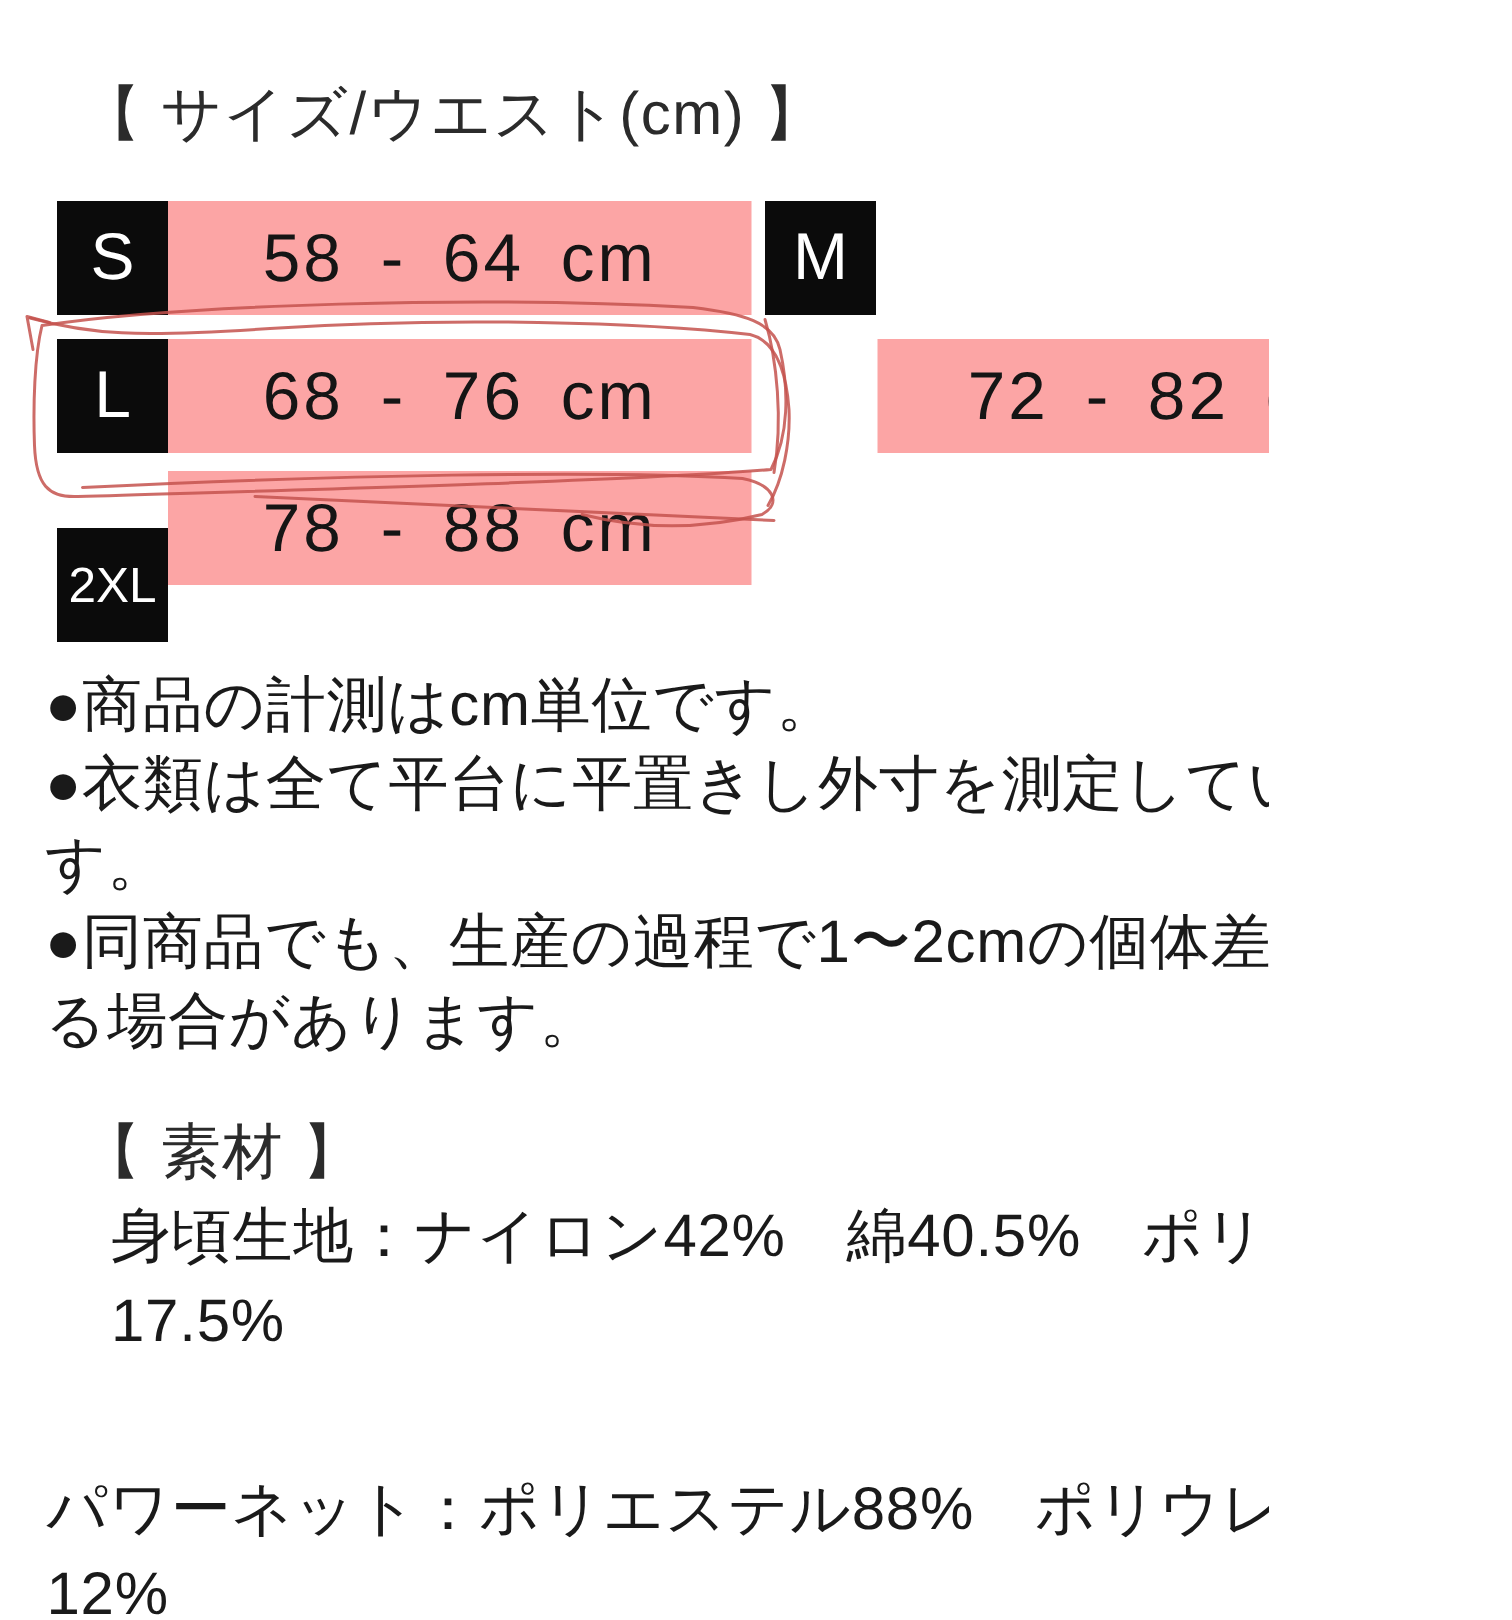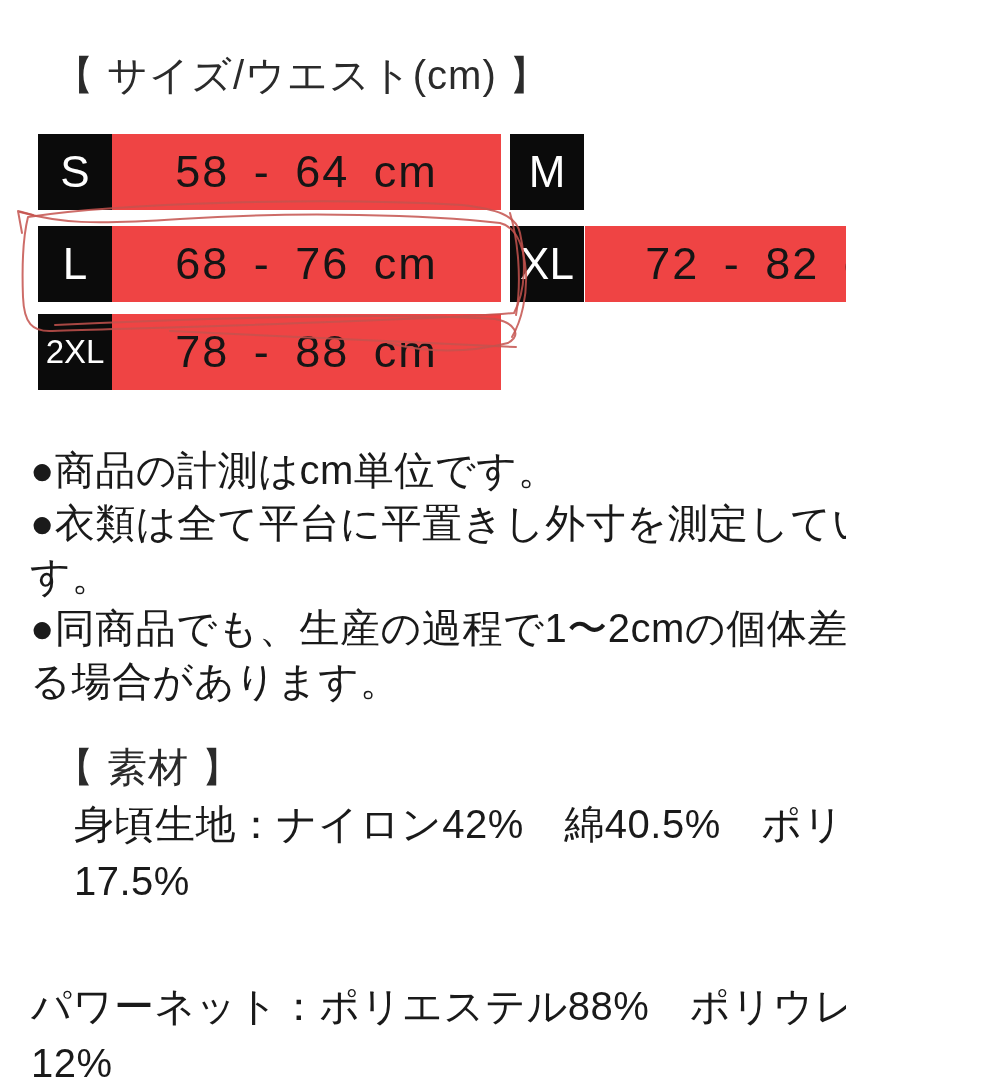--- a/index.html
+++ b/index.html
@@ -32,25 +32,25 @@
     width: 74px;
     height: 76px;
     background: #0b0b0b;
     color: #ffffff;
     display: flex;
     align-items: center;
     justify-content: center;
     font-size: 44px;
     font-weight: 400;
   }
-  .size-cell-label.small-text { font-size: 33px; }
+  .size-cell-label.small-text { font-size: 33px; margin-top: 38px; }
   .size-cell-value {
     position: absolute;
     height: 76px;
-    background: #ef4444;
+    background: #fca5a5;
     color: #151515;
     display: flex;
     align-items: center;
     justify-content: center;
     font-size: 45px;
     letter-spacing: 2px;
     word-spacing: 10px;
     white-space: nowrap;
   }
   .row-1 { top: 134px; }
@@ -119,21 +119,20 @@
 <div class="page">
 
   <div class="section-title size-title">【 サイズ/ウエスト(cm) 】</div>
 
   <div class="size-cell-label row-1 col-left-label">S</div>
   <div class="size-cell-value row-1 col-left-value">58 - 64 cm</div>
   <div class="size-cell-label row-1 col-right-label">M</div>
 
   <div class="size-cell-label row-2 col-left-label">L</div>
   <div class="size-cell-value row-2 col-left-value">68 - 76 cm</div>
-  <div class="size-cell-label row-2 col-right-label">XL</div>
   <div class="size-cell-value row-2 col-right-value">72 - 82 cm</div>
 
   <div class="size-cell-label small-text row-3 col-left-label">2XL</div>
   <div class="size-cell-value row-3 col-left-value">78 - 88 cm</div>
 
   <svg class="annotation-svg" viewBox="0 0 560 175" aria-hidden="true">
     <path d="M 28 32 C 120 18, 320 12, 462 20 C 496 24, 516 30, 520 48 C 526 75, 526 105, 514 128 C 420 136, 180 142, 52 146 C 32 147, 24 138, 23 112 C 22 85, 23 52, 28 32 Z"></path>
     <path d="M 20 27 C 60 38, 90 40, 180 34 C 300 26, 430 30, 500 38 C 516 42, 524 60, 526 88 C 527 110, 522 135, 512 152"></path>
     <path d="M 55 140 C 220 132, 400 128, 495 134 C 515 138, 522 150, 508 158 C 460 170, 420 166, 388 158"></path>
     <path d="M 170 146 C 300 152, 420 158, 516 162"></path>

